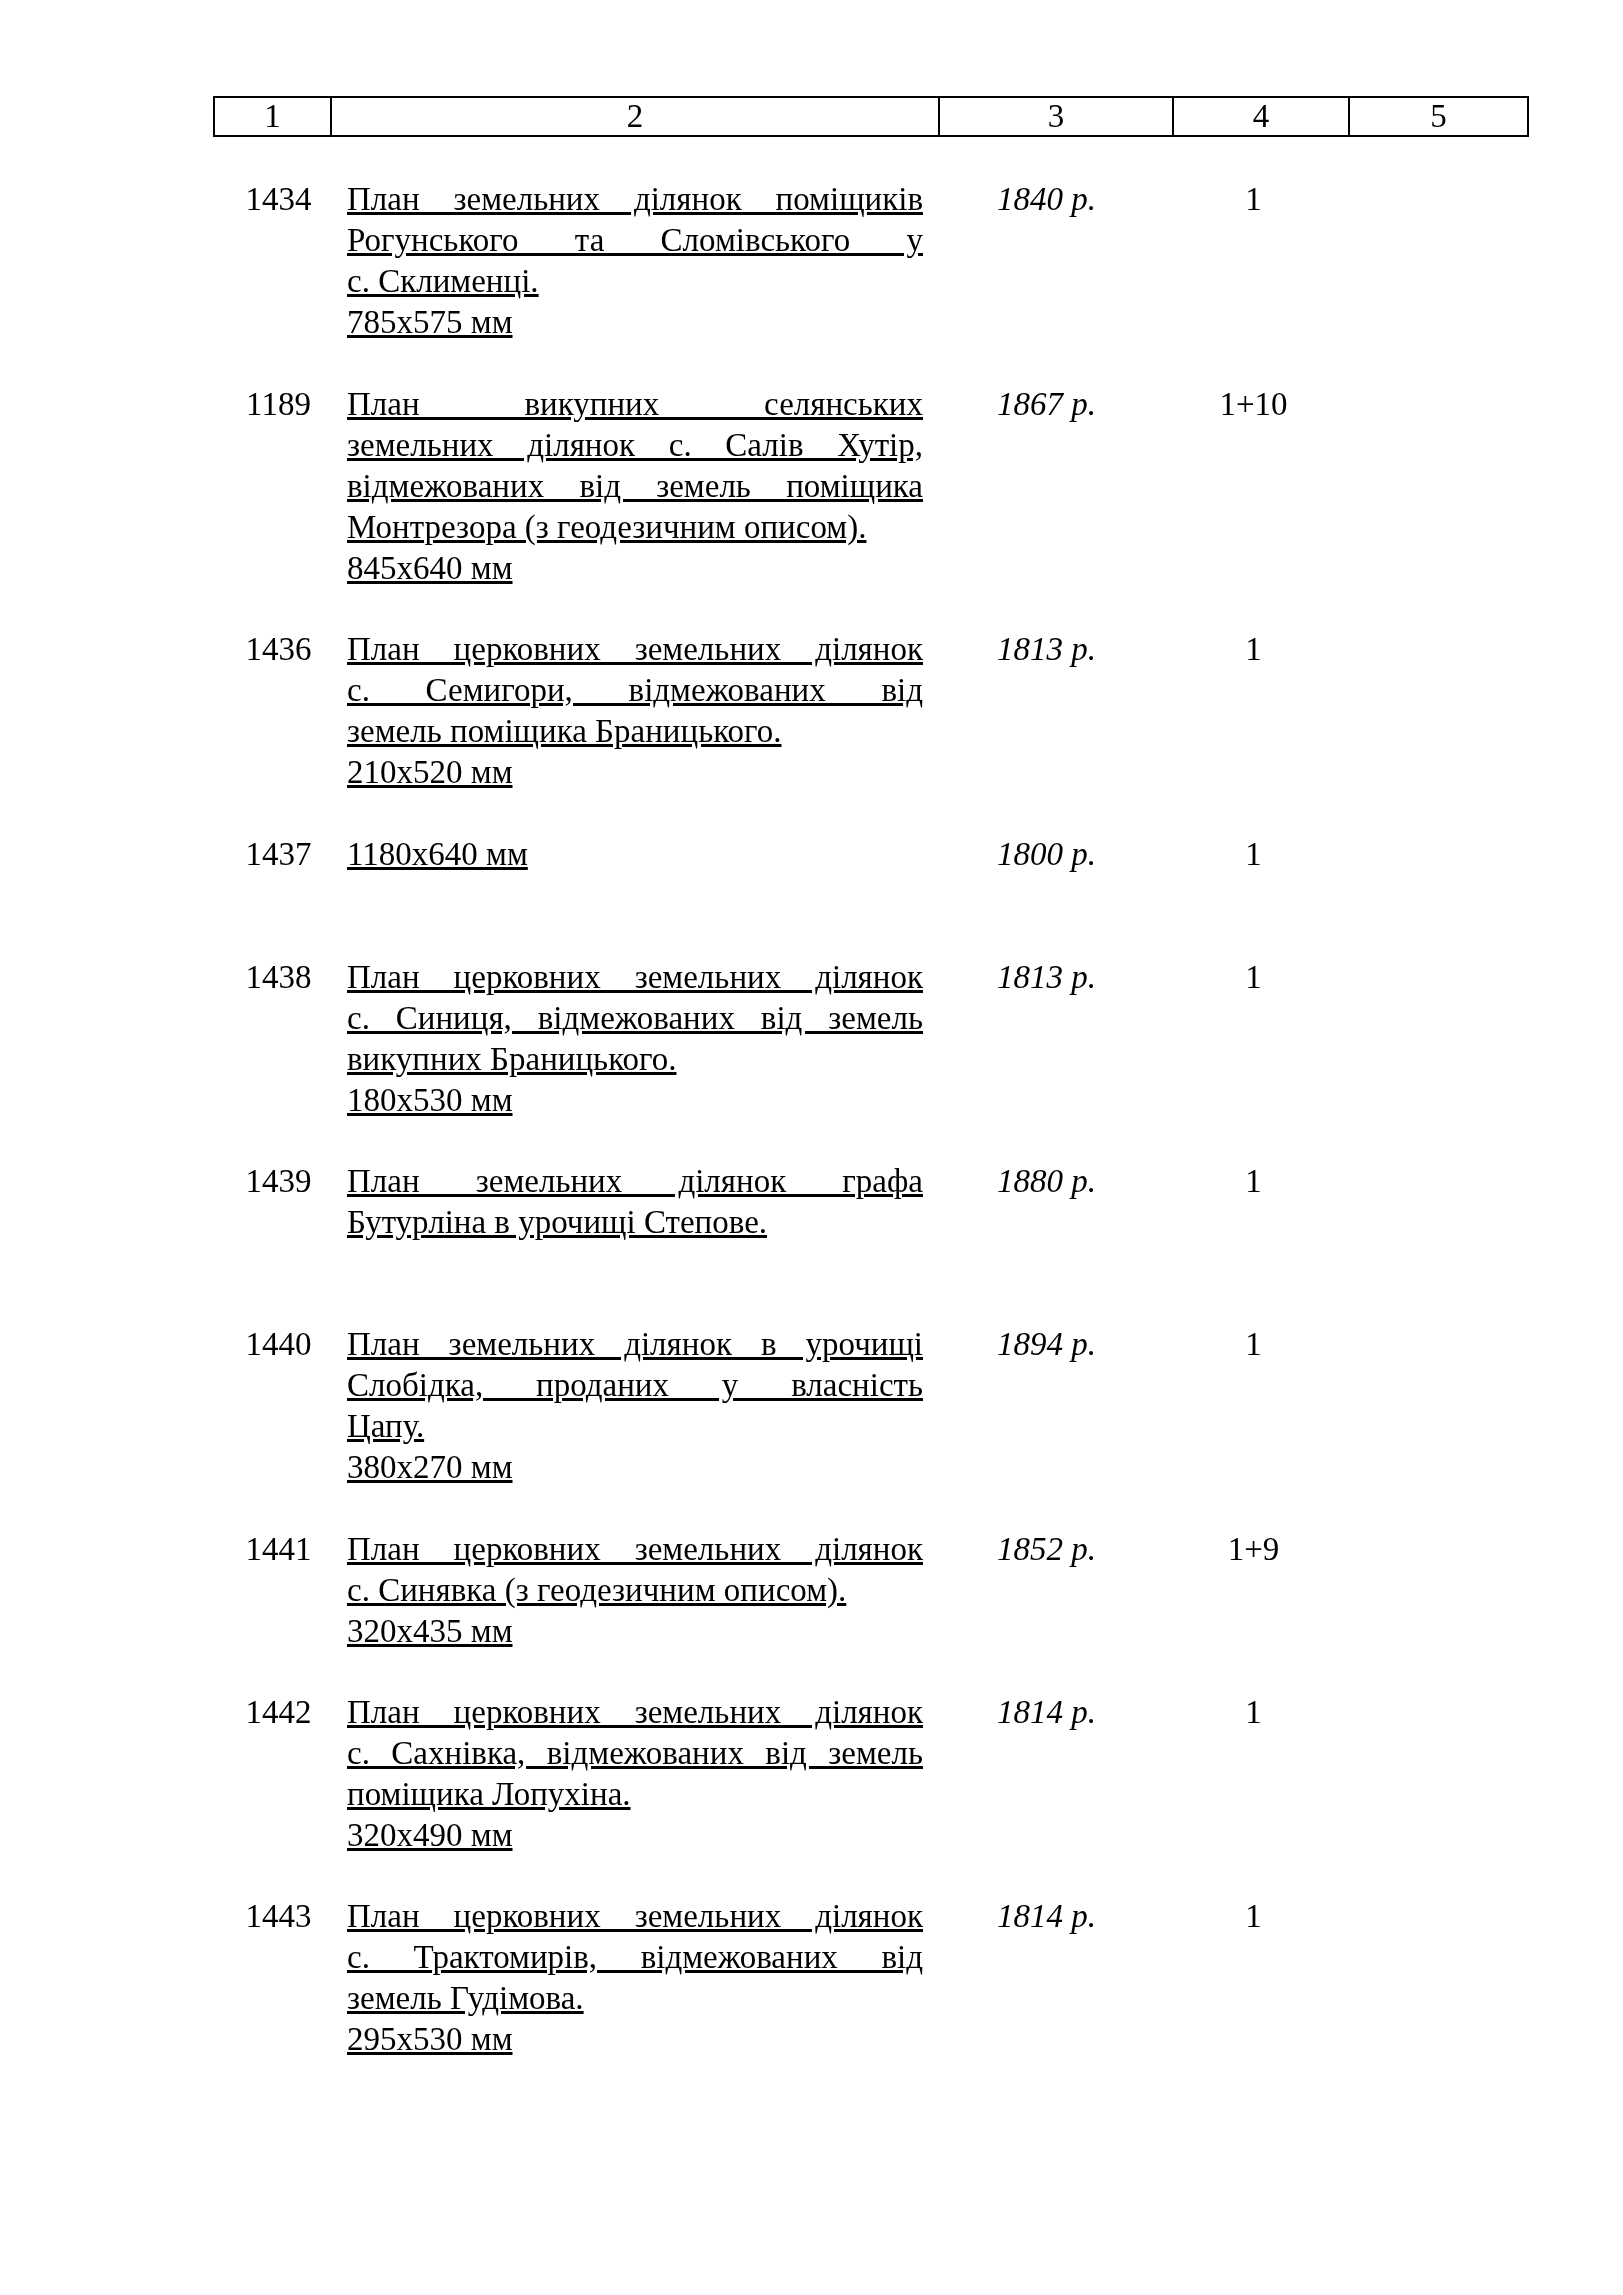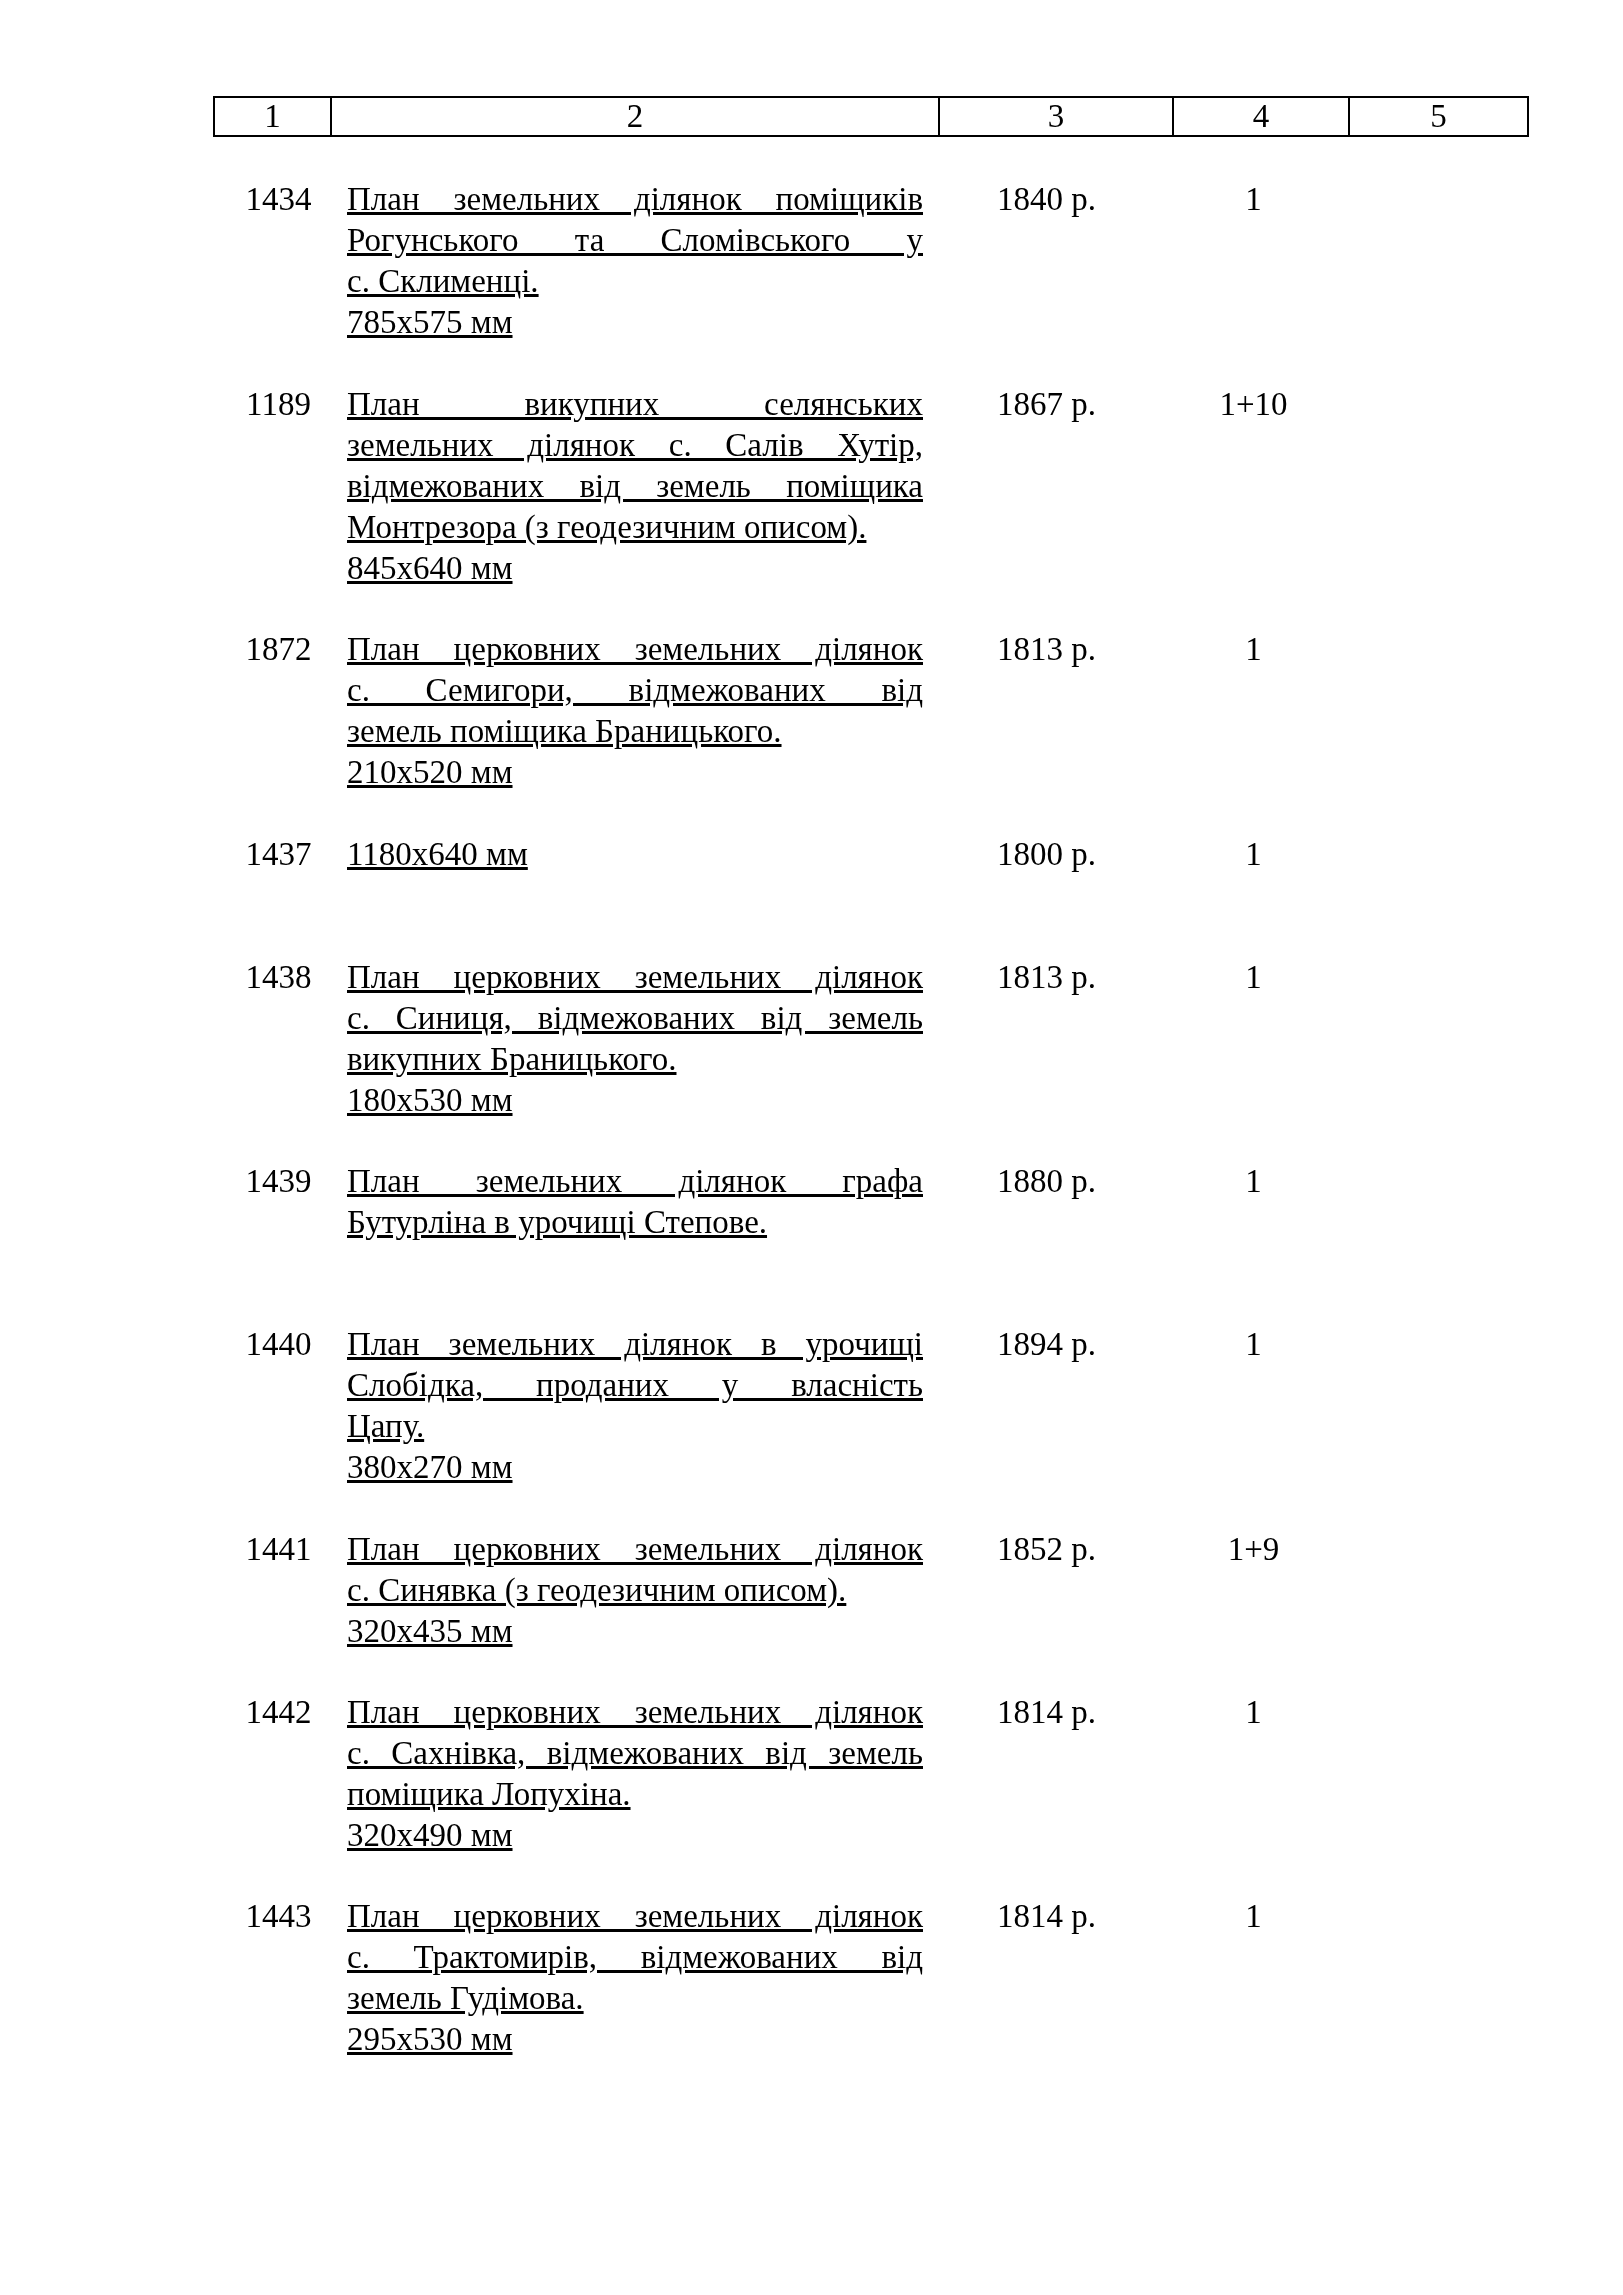--- a/index.html
+++ b/index.html
@@ -76,20 +76,21 @@
     }
     .entry .desc .line.last {
       text-align-last: left;
     }
     .entry .date {
       position: absolute;
       left: 997px;
       top: 0;
       width: 131px;
       text-align: left;
+      font-style: italic;
     }
     .entry .count {
       position: absolute;
       left: 1165px;
       top: 0;
       width: 177px;
       text-align: center;
     }
   </style>
 </head>
@@ -130,21 +131,21 @@
         <span class="line">земельних ділянок с. Салів Хутір,</span>
         <span class="line">відмежованих від земель поміщика</span>
         <span class="line last">Монтрезора (з геодезичним описом).</span>
         <span class="line last">845х640 мм</span>
       </div>
       <span class="date">1867 р.</span>
       <span class="count">1+10</span>
     </div>
 
     <div class="entry" style="top:629px;">
-      <span class="num">1872</span>
+      <span class="num">1436</span>
       <div class="desc">
         <span class="line">План церковних земельних ділянок</span>
         <span class="line">с. Семигори, відмежованих від</span>
         <span class="line last">земель поміщика Браницького.</span>
         <span class="line last">210х520 мм</span>
       </div>
       <span class="date">1813 р.</span>
       <span class="count">1</span>
     </div>
 

